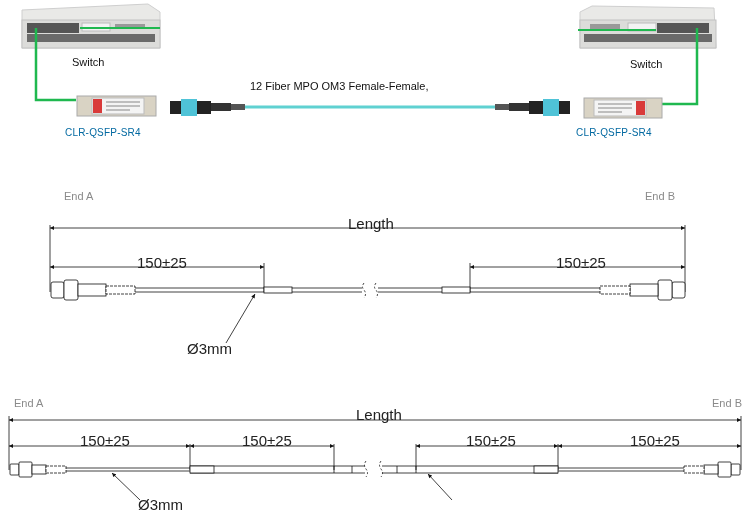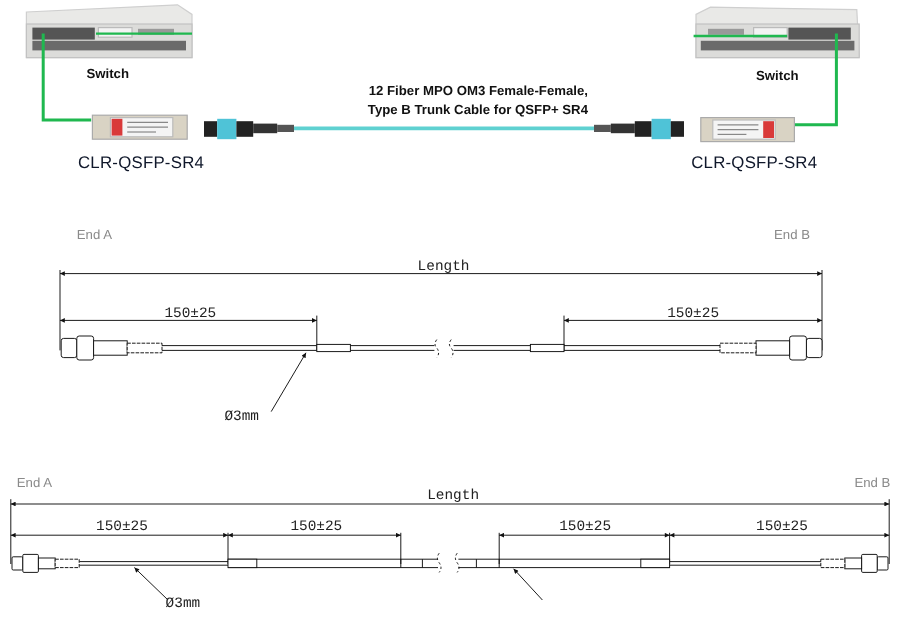--- a/index.html
+++ b/index.html
@@ -1,21 +1,21 @@
 <!DOCTYPE html>
 <html><head>
 <meta charset="utf-8">
 <style>
   html, body { margin: 0; padding: 0; background: #ffffff; }
   body { width: 750px; height: 522px; position: relative; overflow: hidden; font-family: "Liberation Sans", sans-serif; }
   .abs { position: absolute; }
-  .label { font-size: 11px; color: #111; font-weight: bold; }
-  .product { font-size: 14px; color: #0f172a; letter-spacing: 0.2px; }
+  .label { font-size: 11px; color: #111; }
+  .product { font-size: 10px; color: #0369a1; letter-spacing: 0.2px; }
   .endlabel { font-size: 11px; font-weight: normal; color: #8a8a8a; }
-  .dim { font-size: 12px; color: #222; font-family: Liberation Mono, monospace; }
+  .dim { font-size: 15px; color: #222; }
   svg { position: absolute; left: 0; top: 0; }
 </style>
 </head>
 <body>
 
 <svg width="750" height="522" viewBox="0 0 750 522">
   <defs>
     <marker id="arr" viewBox="0 0 10 10" refX="10" refY="5" markerWidth="7" markerHeight="5" orient="auto-start-reverse">
       <path d="M0,0 L10,5 L0,10 z" fill="#111"></path>
     </marker>
@@ -151,23 +151,22 @@
 
     <line x1="140" y1="500" x2="112" y2="473" marker-end="url(#arr)"></line>
     <line x1="452" y1="500" x2="428" y2="474" marker-end="url(#arr)"></line>
   </g>
 </svg>
 
 <div class="abs label" style="left:72px; top:56px;">Switch</div>
 <div class="abs label" style="left:630px; top:58px;">Switch</div>
 <div class="abs product" style="left:65px; top:127px;">CLR-QSFP-SR4</div>
 <div class="abs product" style="left:576px; top:127px;">CLR-QSFP-SR4</div>
-<div class="abs label" style="left:250px; top:68px; width:240px; text-align:right; line-height:16px;">
+<div class="abs label" style="left:250px; top:78px; width:240px; text-align:left; line-height:16px;">
   <div>12 Fiber MPO OM3 Female-Female,</div>
-  <div>Type B Trunk Cable for QSFP+ SR4</div>
 </div>
 
 <div class="abs endlabel" style="left:64px; top:190px;">End A</div>
 <div class="abs endlabel" style="left:645px; top:190px;">End B</div>
 <div class="abs dim" style="left:348px; top:215px;">Length</div>
 <div class="abs dim" style="left:137px; top:254px;">150±25</div>
 <div class="abs dim" style="left:556px; top:254px;">150±25</div>
 <div class="abs dim" style="left:187px; top:340px;">Ø3mm</div>
 
 <div class="abs endlabel" style="left:14px; top:397px;">End A</div>

